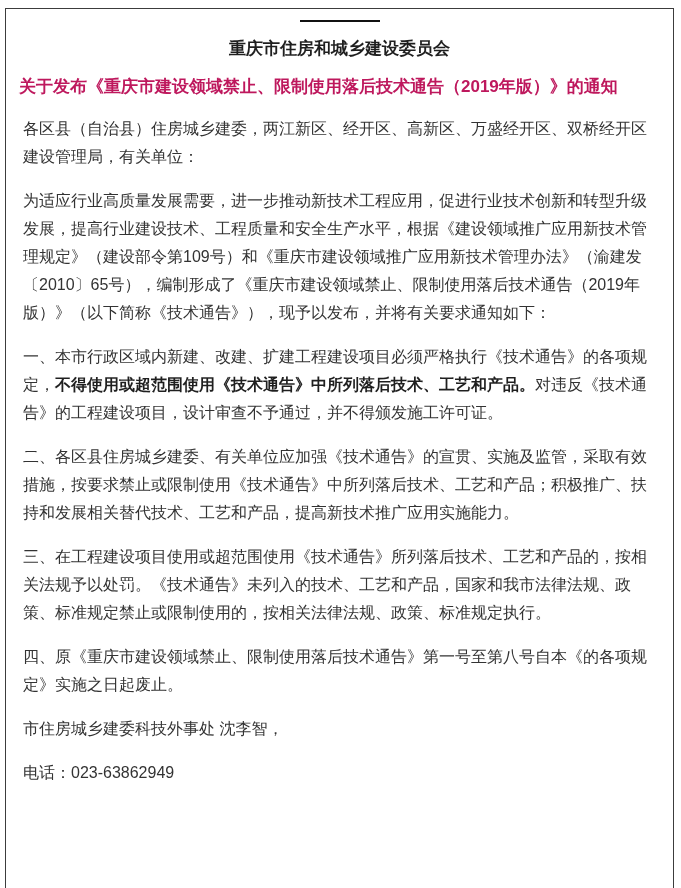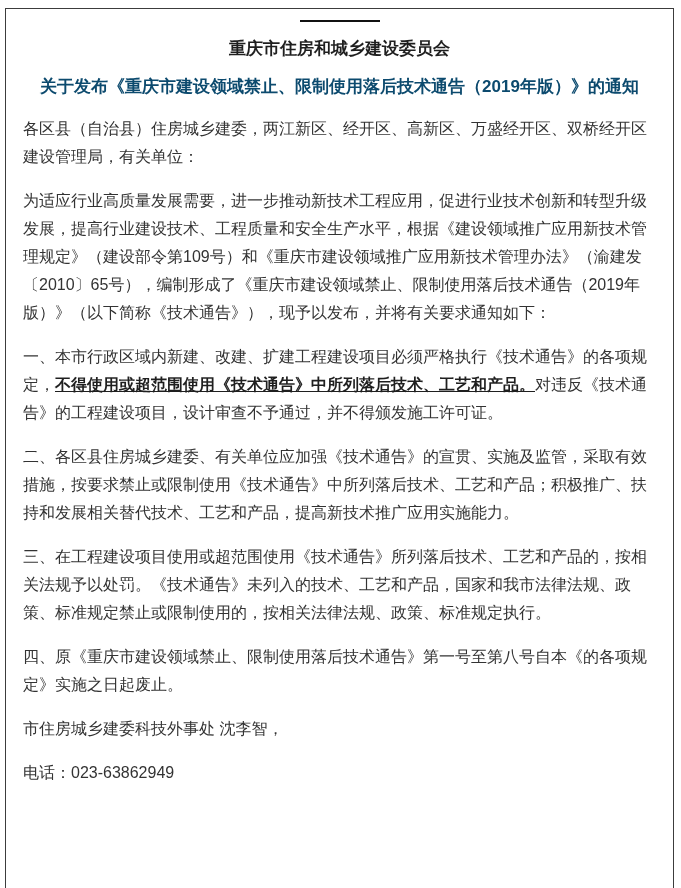--- a/index.html
+++ b/index.html
@@ -34,38 +34,36 @@
   h1.org-title {
     margin: 15px 0 8px 0;
     text-align: center;
     font-size: 17px;
     line-height: 24px;
     font-weight: 700;
     color: #1f1f1f;
   }
   h2.doc-title {
     margin: 14px 0 0 0;
-    text-align: center;
     font-size: 17px;
     line-height: 24px;
     font-weight: 700;
-    color: #0c4a6e;
+    color: #be185d;
   }
   p.para {
     margin: 16px 0 0 4px;
     font-size: 16px;
     line-height: 28px;
     color: #333333;
     text-align: left;
     word-break: break-all;
   }
   p.para strong {
     font-weight: 700;
     color: #1f1f1f;
-    text-decoration: underline;
   }
 </style>
 </head>
 <body>
 
 <div class="doc-frame">
 
   <div class="top-rule"></div>
 
   <h1 class="org-title">重庆市住房和城乡建设委员会</h1>

